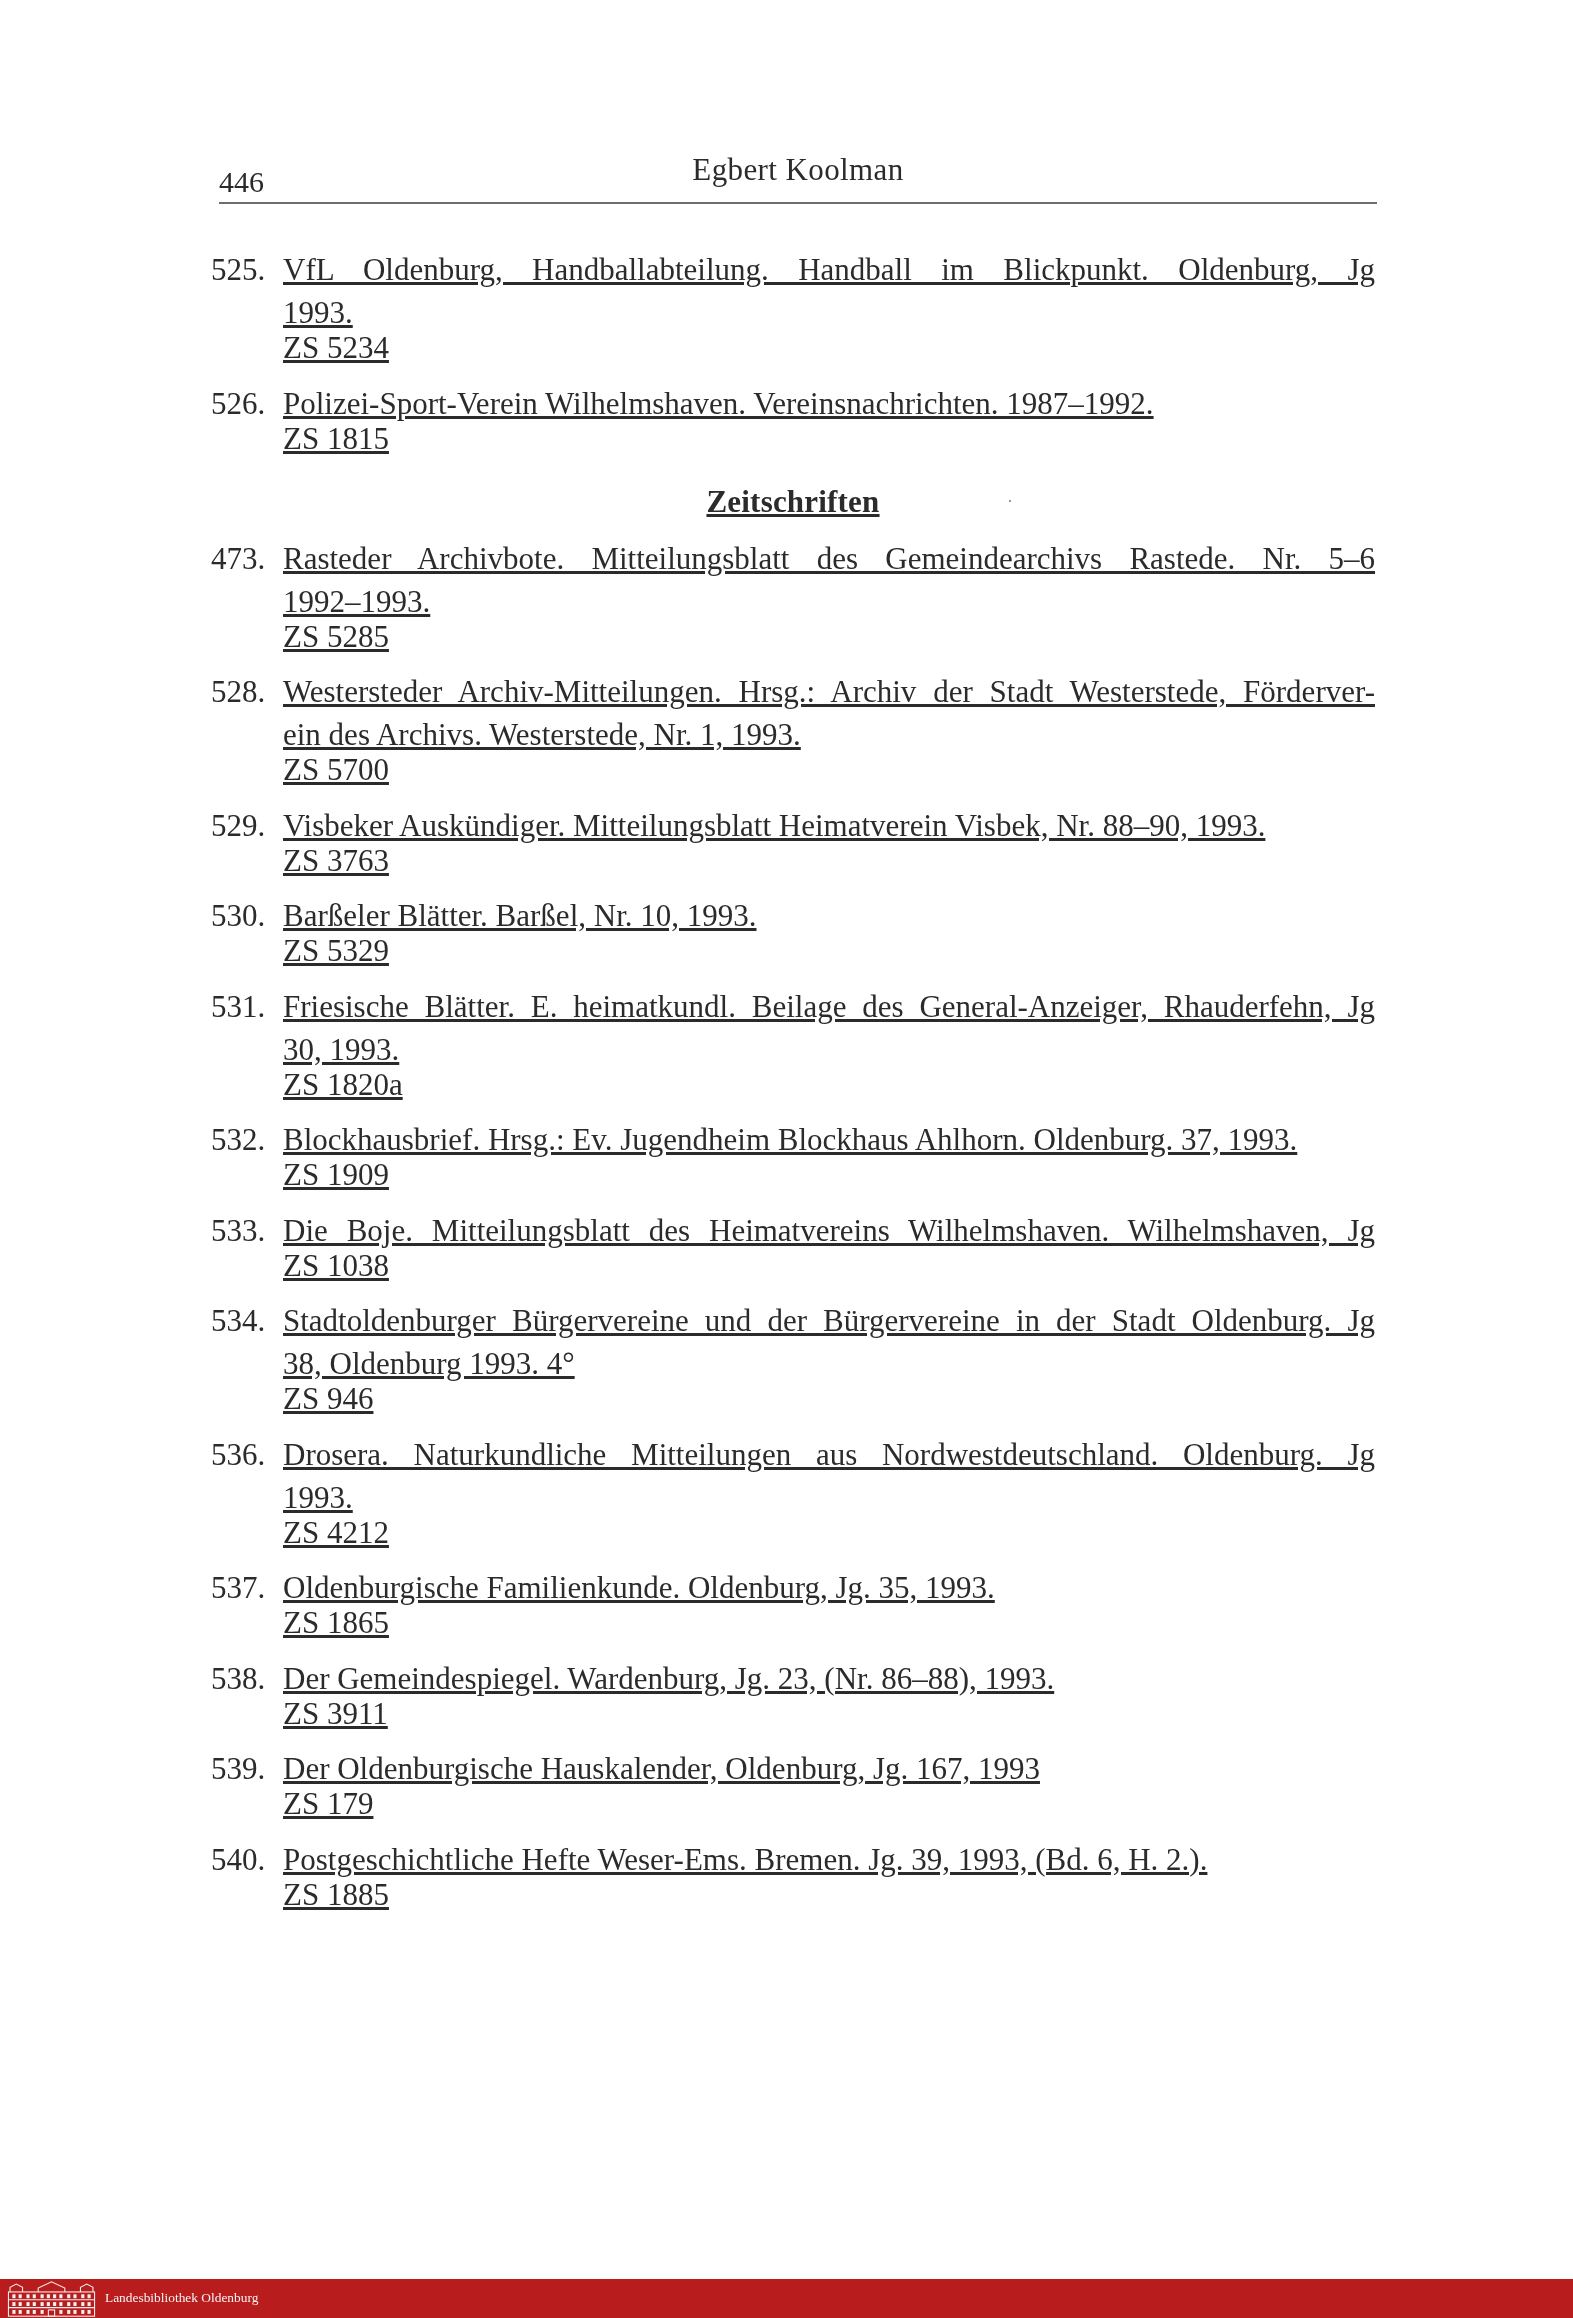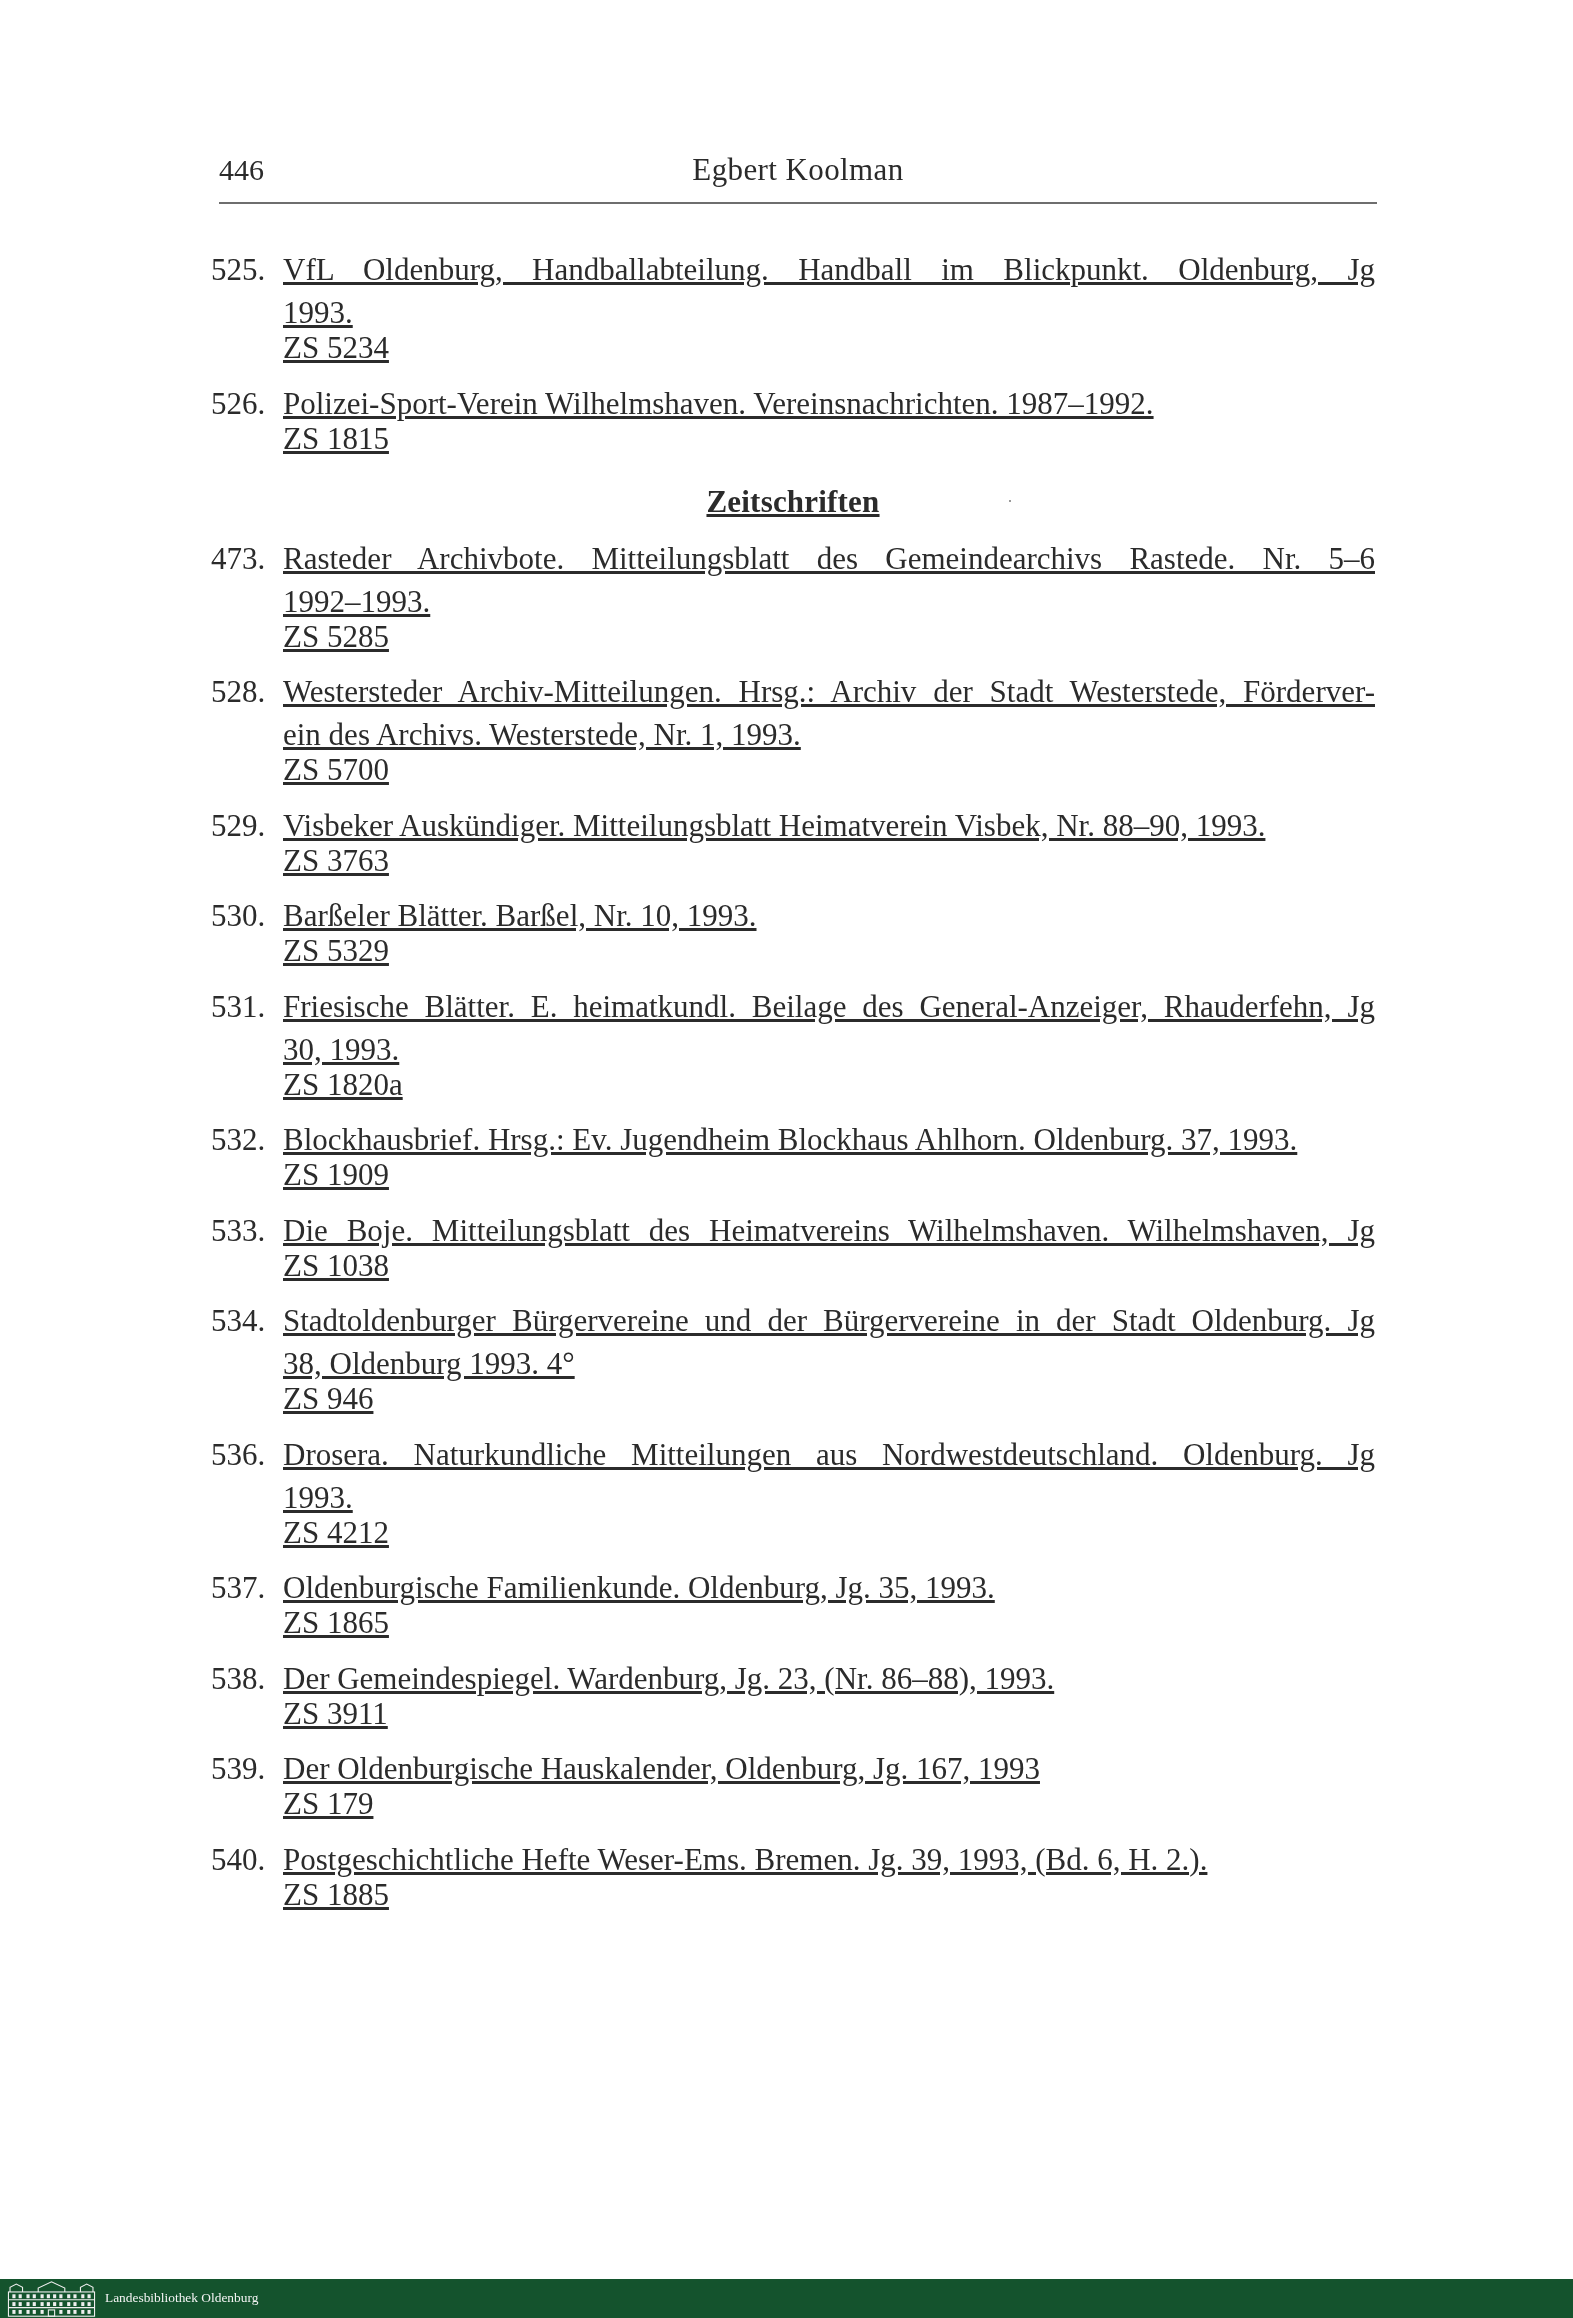--- a/index.html
+++ b/index.html
@@ -18,21 +18,21 @@
   .page-header {
     position: absolute;
     left: 219px;
     top: 154px;
     width: 1158px;
     height: 31px;
   }
   .page-number {
     position: absolute;
     left: 0;
-    top: 0;
+    top: 12px;
     font-size: 30px;
     line-height: 31px;
   }
   .running-title {
     position: absolute;
     left: 0;
     right: 0;
     top: 0;
     text-align: center;
     font-size: 31px;
@@ -99,21 +99,21 @@
     width: 1.6px;
     height: 2.4px;
     background: #9a9a9a;
   }
   .footer-bar {
     position: absolute;
     left: 0;
     top: 2279px;
     width: 1574px;
     height: 39px;
-    background: #14532d;
+    background: #b91c1c;
   }
   .footer-logo {
     position: absolute;
     left: 4.7px;
     top: 1.6px;
     width: 93px;
     height: 36px;
   }
   .footer-text {
     position: absolute;

